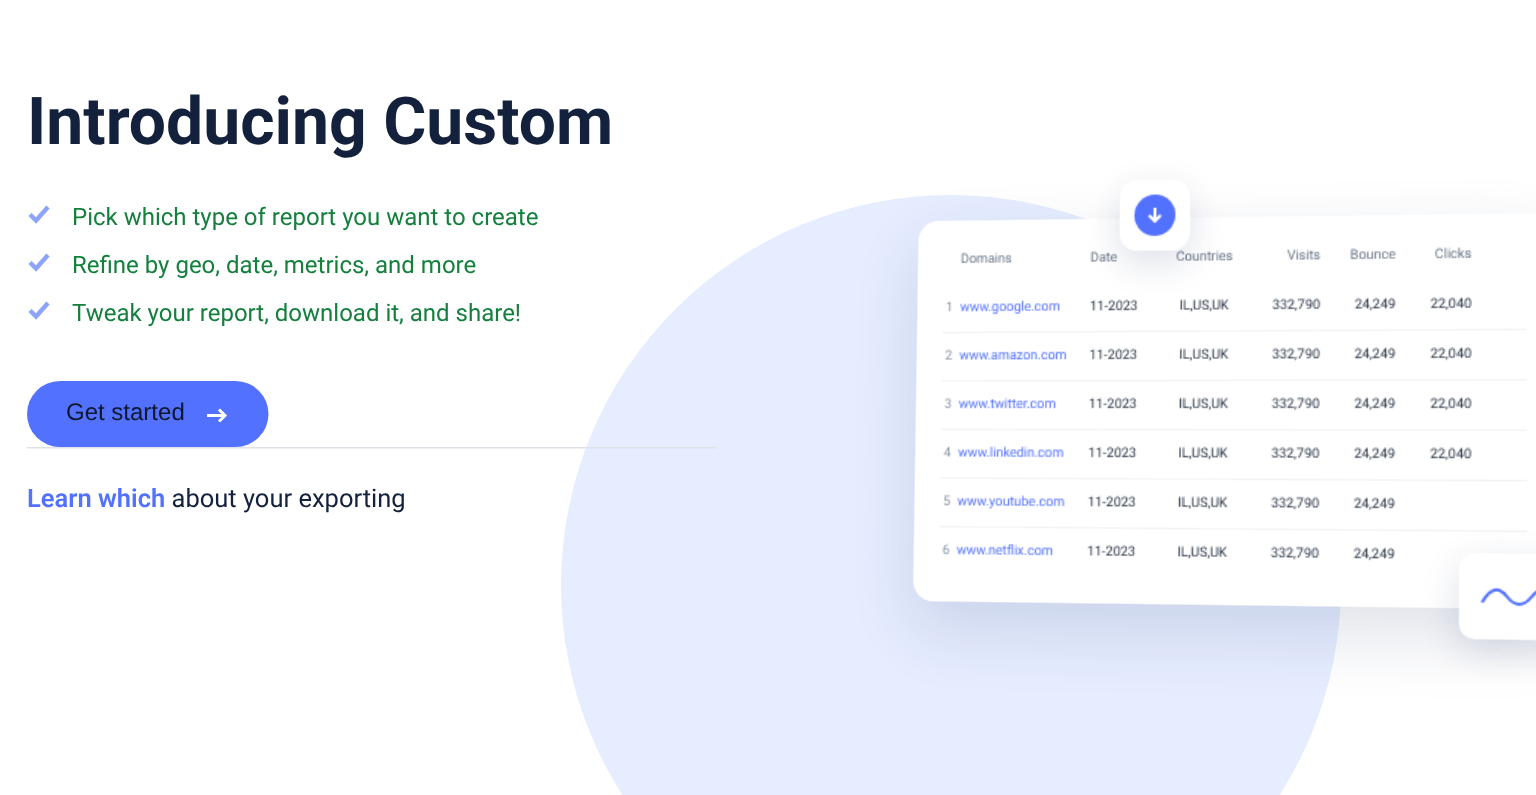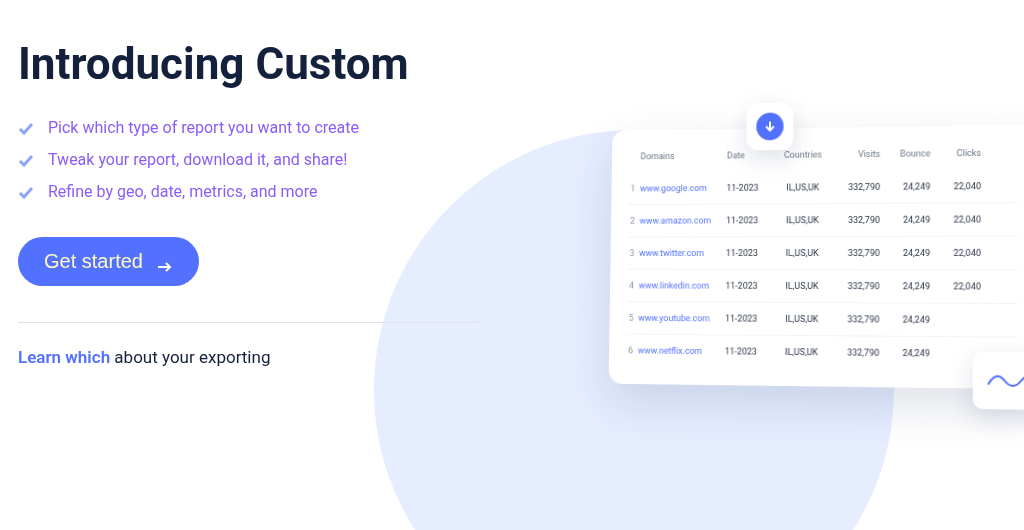--- a/index.html
+++ b/index.html
@@ -1,25 +1,25 @@
 <!DOCTYPE html>
 <html><head>
 <meta charset="utf-8">
 <style>
 *{margin:0;padding:0;box-sizing:border-box}
 body{font-family:-apple-system,BlinkMacSystemFont,'Segoe UI',Roboto,sans-serif;width:1024px;height:530px;background:#fff;overflow:hidden;position:relative}
 .blob{position:absolute;width:520px;height:520px;background:#e6edff;border-radius:260px;right:130px;top:130px;transform:rotate(-28deg);z-index:0}
-.main{display:flex;position:relative;z-index:1;height:100%;padding:39px 0 0 18px}
+.main{display:flex;position:relative;z-index:1;height:100%;padding:56px 0 0 18px}
 .left{width:480px;padding-right:20px}
 .heading{font-size:44px;font-weight:700;color:#14213d;line-height:1.15;margin-bottom:28px}
 .features{list-style:none;margin-bottom:36px}
-.features li{display:flex;align-items:flex-end;margin-bottom:13px;font-size:16px;color:#8b5cf6}
+.features li{display:flex;align-items:flex-start;margin-bottom:13px;font-size:16px;color:#15803d}
 .check{width:16px;height:16px;margin-right:14px;flex-shrink:0}
 .check svg{stroke:#8da4f7;stroke-width:3;fill:none}
-.btn{display:inline-flex;align-items:center;background:#5271ff;color:#fef9c3;border:none;padding:13px 26px;border-radius:28px;font-size:20px;font-weight:500;cursor:pointer;margin-bottom:36px}
+.btn{display:inline-flex;align-items:center;background:#5271ff;color:#0f172a;border:none;padding:13px 26px;border-radius:28px;font-size:16px;font-weight:500;cursor:pointer;}
 .btn-arrow{margin-left:14px;width:16px;height:12px}
 .divider{border:none;border-top:1px solid #dee2e8;margin-bottom:24px}
 .learnwrap{font-size:17px;color:#14213d}
 .learnwrap a{color:#5271ff;font-weight:600;text-decoration:none}
 .right{position:relative;flex:1}
 .tablet{position:absolute;right:-10px;top:88px;width:430px;background:#fff;border-radius:14px;box-shadow:0 18px 46px rgba(30,50,100,0.14);padding:14px 18px 18px;transform:perspective(1400px) rotateY(-8deg) rotateX(3deg)}
 .th-row,.tr-row{display:flex;align-items:center;font-size:9px}
 .th-row{color:#6b7788;padding:8px 2px 12px}
 .tr-row{padding:11px 2px;color:#2b3647}
 .tr-row+.tr-row{border-top:1px solid #f2f3f6}
@@ -47,27 +47,27 @@
       <li>
         <span class="check"><svg viewBox="0 0 16 16">
               <polyline points="2,8 6,12 14,3"></polyline>
             </svg></span>
         <span>Pick which type of report you want to create</span>
       </li>
       <li>
         <span class="check"><svg viewBox="0 0 16 16">
               <polyline points="2,8 6,12 14,3"></polyline>
             </svg></span>
-        <span>Tweak your report, download it, and share!</span>
+        <span>Refine by geo, date, metrics, and more</span>
       </li>
       <li>
         <span class="check"><svg viewBox="0 0 16 16">
               <polyline points="2,8 6,12 14,3"></polyline>
             </svg></span>
-        <span>Refine by geo, date, metrics, and more</span>
+        <span>Tweak your report, download it, and share!</span>
       </li>
     </ul>
     <button class="btn">
       <span>Get started</span>
       <span class="btn-arrow">
         <svg viewBox="0 0 16 12" fill="none" stroke="#fff" stroke-width="2">
             <line x1="1" y1="6" x2="13" y2="6"></line>
             <polyline points="9,2 13,6 9,10"></polyline>
           </svg>
       </span>

